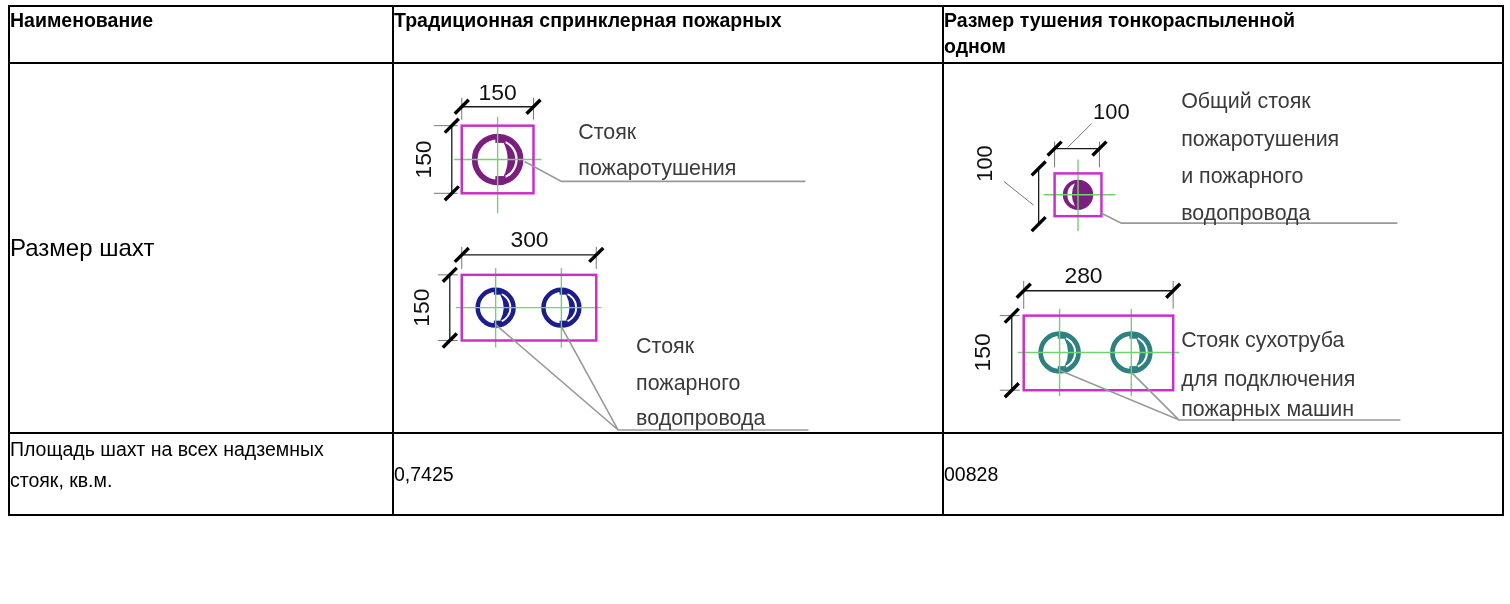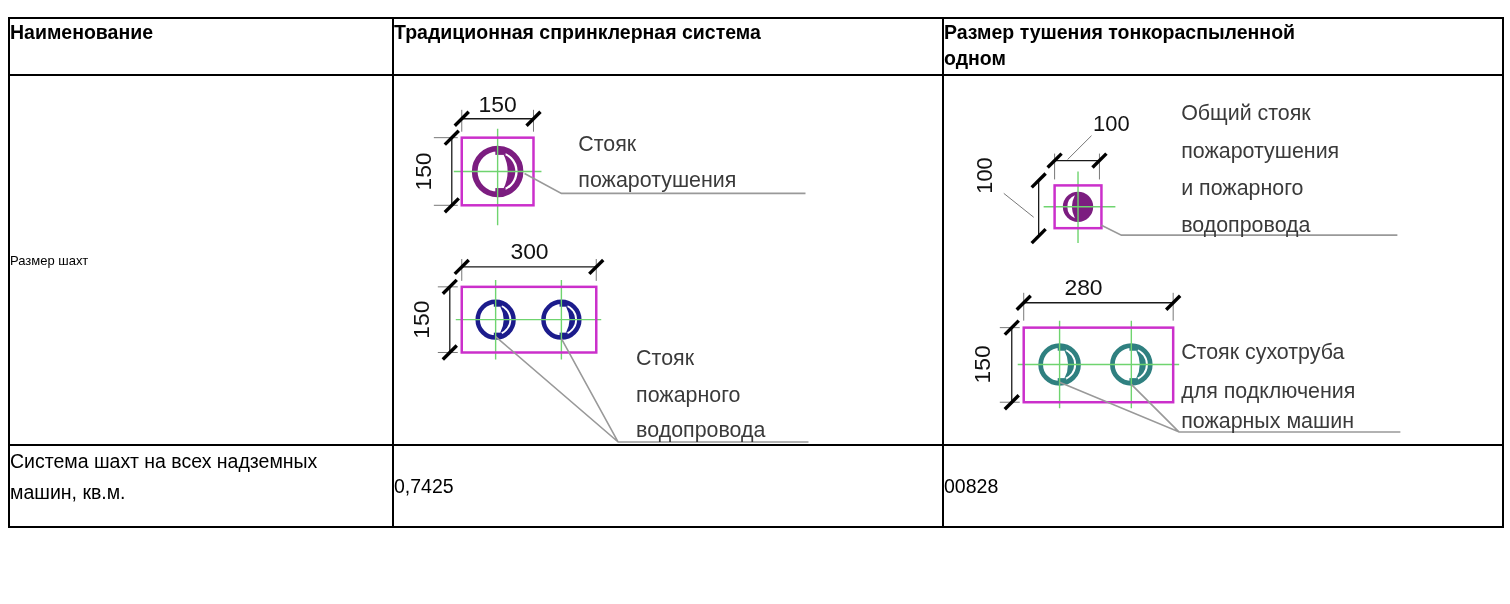--- a/index.html
+++ b/index.html
@@ -1,25 +1,25 @@
 <!DOCTYPE html>
 <html style="--shaft-box: #cb2fcb; --pipe-purple: #7c1d80; --pipe-navy: #1c1c8c; --pipe-teal: #2f8080; --axis-green: #6fd46f; --leader-gray: #999999; --table-border: #000000;"><head>
 <meta charset="utf-8">
 <style>
   html,body { margin:0; padding:0; background:#fff; }
   body { font-family:"Liberation Sans", sans-serif; color:#000; }
   .page { position:relative; width:1510px; height:604px; background:#fff; overflow:hidden; }
 
-  table.cmp { position:absolute; left:8px; top:17px; width:1494px; border-collapse:collapse; table-layout:fixed; }
+  table.cmp { position:absolute; left:8px; top:5px; width:1494px; border-collapse:collapse; table-layout:fixed; }
   table.cmp td { border:2px solid var(--table-border,#000); padding:0; vertical-align:top; }
 
   .hcell { font-weight:bold; font-size:19.5px; line-height:26px; padding:7px 12px 0 13px; }
   .lcell { font-size:19.5px; line-height:31px; padding:4px 12px 0 13px; }
   .vcell { font-size:19.5px; padding-left:15px; vertical-align:middle !important; }
-  .sizecell { font-size:13px; padding-left:13px; vertical-align:middle !important; }
+  .sizecell { font-size:24px; padding-left:13px; vertical-align:middle !important; }
 
   .drawcell { position:relative; }
   .drawcell svg { position:absolute; left:0; top:0; width:100%; height:100%; display:block; }
 
   
   .dim-line { stroke:#1a1a1a; stroke-width:1.3; fill:none; }
   .ext      { stroke:#777;    stroke-width:1;   fill:none; }
   .tick path{ stroke:#000;    stroke-width:3.4; fill:none; }
   .axis     { stroke:var(--axis-green,#6fd46f); stroke-width:1.4; fill:none; }
   .box      { fill:none; stroke:var(--shaft-box,#cb2fcb); stroke-width:2.5; }
@@ -38,21 +38,21 @@
         <col style="width:550px">
         <col style="width:560px">
       </colgroup>
 
   <tbody>
         <tr style="height:57px">
     <td class="hcell">
       <div>Наименование</div>
     </td>
     <td class="hcell">
-      <div>Традиционная спринклерная система</div>
+      <div>Традиционная спринклерная пожарных</div>
     </td>
     <td class="hcell">
       <div>Размер тушения тонкораспыленной</div>
       <div>одном</div>
     </td>
   </tr>
 
   <tr style="height:370px">
     <td class="sizecell">
       <div>Размер шахт</div>
@@ -167,22 +167,22 @@
           <text class="lbl-text" x="238" y="324">для подключения</text>
           <text class="lbl-text" x="238" y="354">пожарных машин</text>
         </g>
       </svg>
     </td>
   </tr>
 
 
   <tr style="height:82px">
     <td class="lcell">
-      <div>Система шахт на всех надземных</div>
-      <div>машин, кв.м.</div>
+      <div>Площадь шахт на всех надземных</div>
+      <div>стояк, кв.м.</div>
     </td>
     <td class="vcell">
       <div>0,7425</div>
     </td>
     <td class="vcell">
       <div>00828</div>
     </td>
   </tr>
 </tbody>
     </table>

